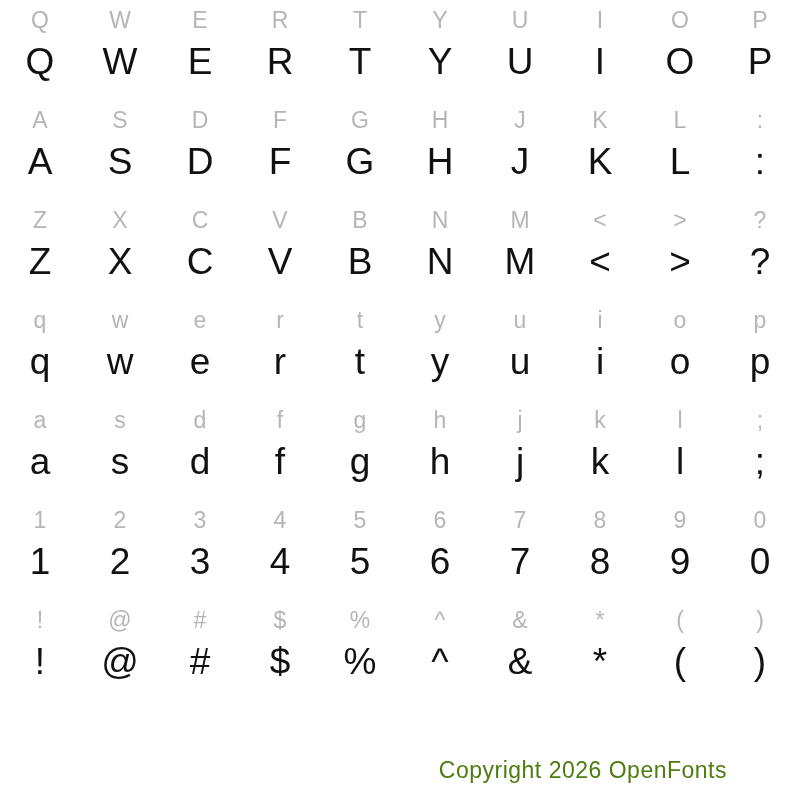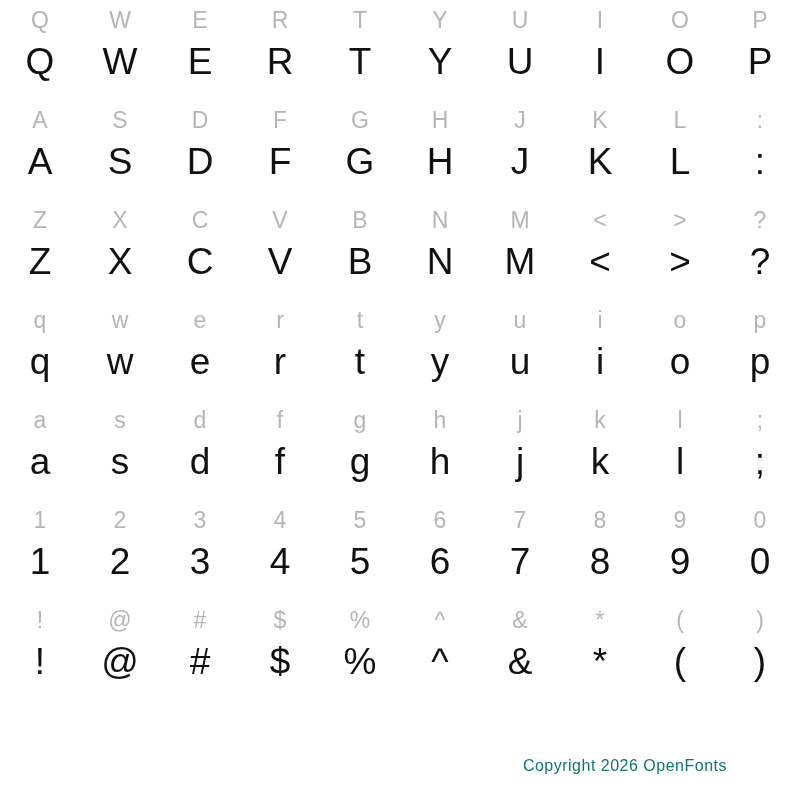--- a/index.html
+++ b/index.html
@@ -44,22 +44,22 @@
   }
   .row.display .cell {
     font-size: 37px;
     line-height: 48px;
     color: #111111;
   }
   .copyright {
     position: absolute;
     top: 757px;
     right: 73px;
-    font-size: 16px;
-    color: #0f766e;
+    font-size: 23px;
+    color: #4d7c0f;
     letter-spacing: 0.5px;
   }
 </style>
 </head>
 <body>
 
 <div class="specimen">
 
   <div class="group">
     <div class="row muted">

